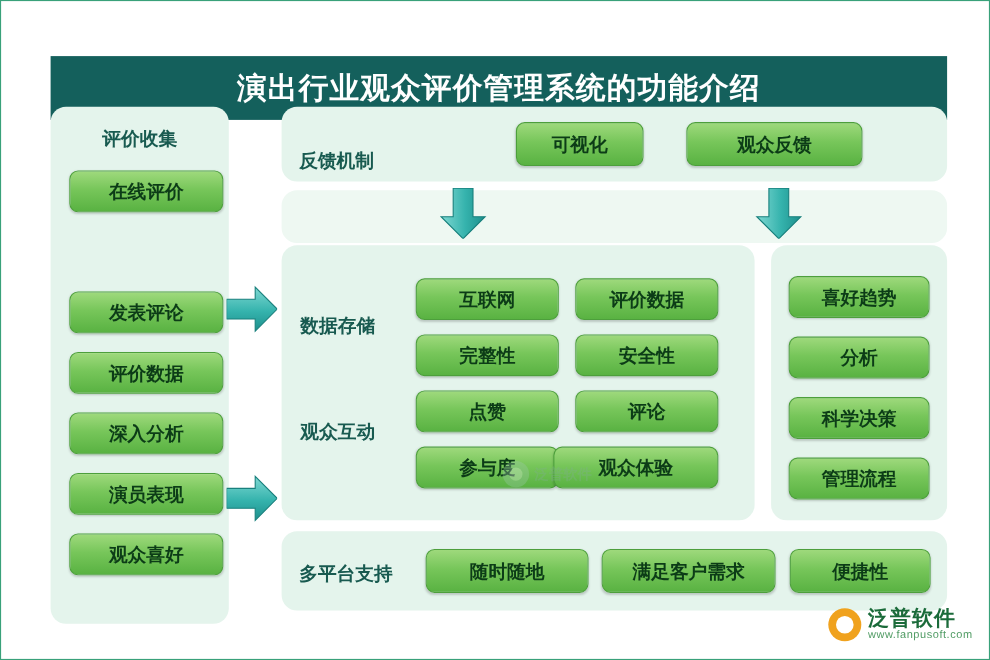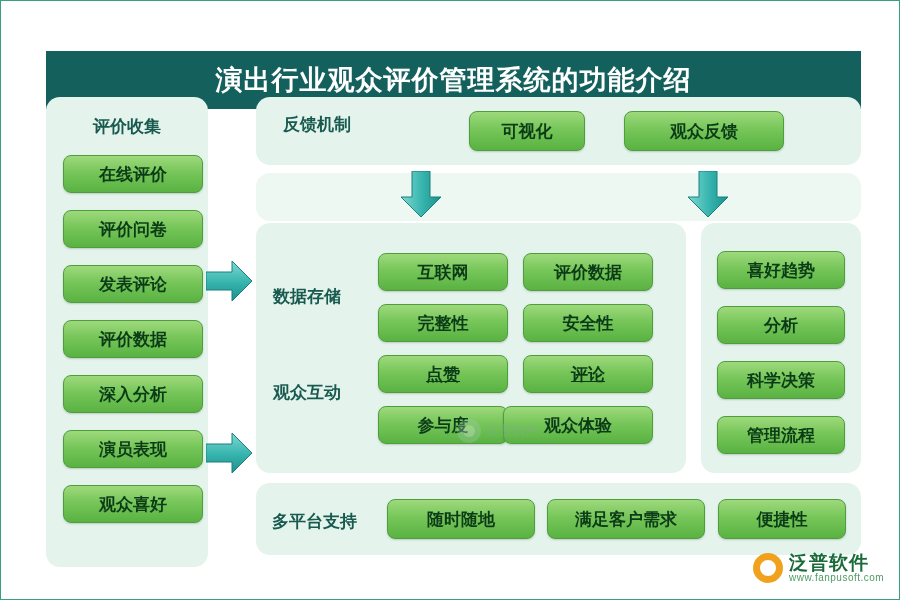--- a/index.html
+++ b/index.html
@@ -93,21 +93,21 @@
     top: 96px;
     width: 605px;
     height: 68px;
   }
   .row-label {
     position: absolute;
     font-size: 17px;
     font-weight: bold;
     color: #185a50;
   }
-  #feedback-panel .row-label { left: 16px; top: 16px; margin-left: 11px; }
+  #feedback-panel .row-label { left: 16px; top: 38px; }
   #fb-pill-0 {
     position: absolute; left: 213px; top: 14px; width: 116px; height: 40px; font-size: 17px;
   }
   #fb-pill-1 {
     position: absolute; left: 368px; top: 14px; width: 160px; height: 40px; font-size: 17px;
   }
 
   
   #mid-band {
     left: 255px;
@@ -128,21 +128,21 @@
   #core-panel .grp-label-2 { left: 17px; top: 158px; }
   .core-pill {
     position: absolute;
     height: 38px;
     font-size: 17px;
   }
   .core-c1 { left: 122px; width: 130px; }
   .core-c2 { left: 267px; width: 130px; }
   .core-r1 { top: 30px; }
   .core-r2 { top: 81px; }
-  .core-r3 { top: 132px; text-decoration: underline; }
+  .core-r3 { top: 132px; }
   .core-r4 { top: 183px; }
   .core-wide { left: 247px; width: 150px; }
 
   
   #right-panel {
     left: 700px;
     top: 222px;
     width: 160px;
     height: 250px;
   }
@@ -254,21 +254,20 @@
 
 <div id="page">
 
   <div class="title-bar">
     <span class="title-text">演出行业观众评价管理系统的功能介绍</span>
   </div>
 
   <div class="panel" id="left-panel">
     <div class="col-title">评价收集</div>
     <div class="pill left-pill" style="top:58px">在线评价</div>
-    <div class="pill left-pill" style="top:113px">评价问卷</div>
     <div class="pill left-pill" style="top:168px">发表评论</div>
     <div class="pill left-pill" style="top:223px">评价数据</div>
     <div class="pill left-pill" style="top:278px">深入分析</div>
     <div class="pill left-pill" style="top:333px">演员表现</div>
     <div class="pill left-pill" style="top:388px">观众喜好</div>
   </div>
 
   <div class="panel" id="mid-band"></div>
 
   <div class="panel" id="feedback-panel">

